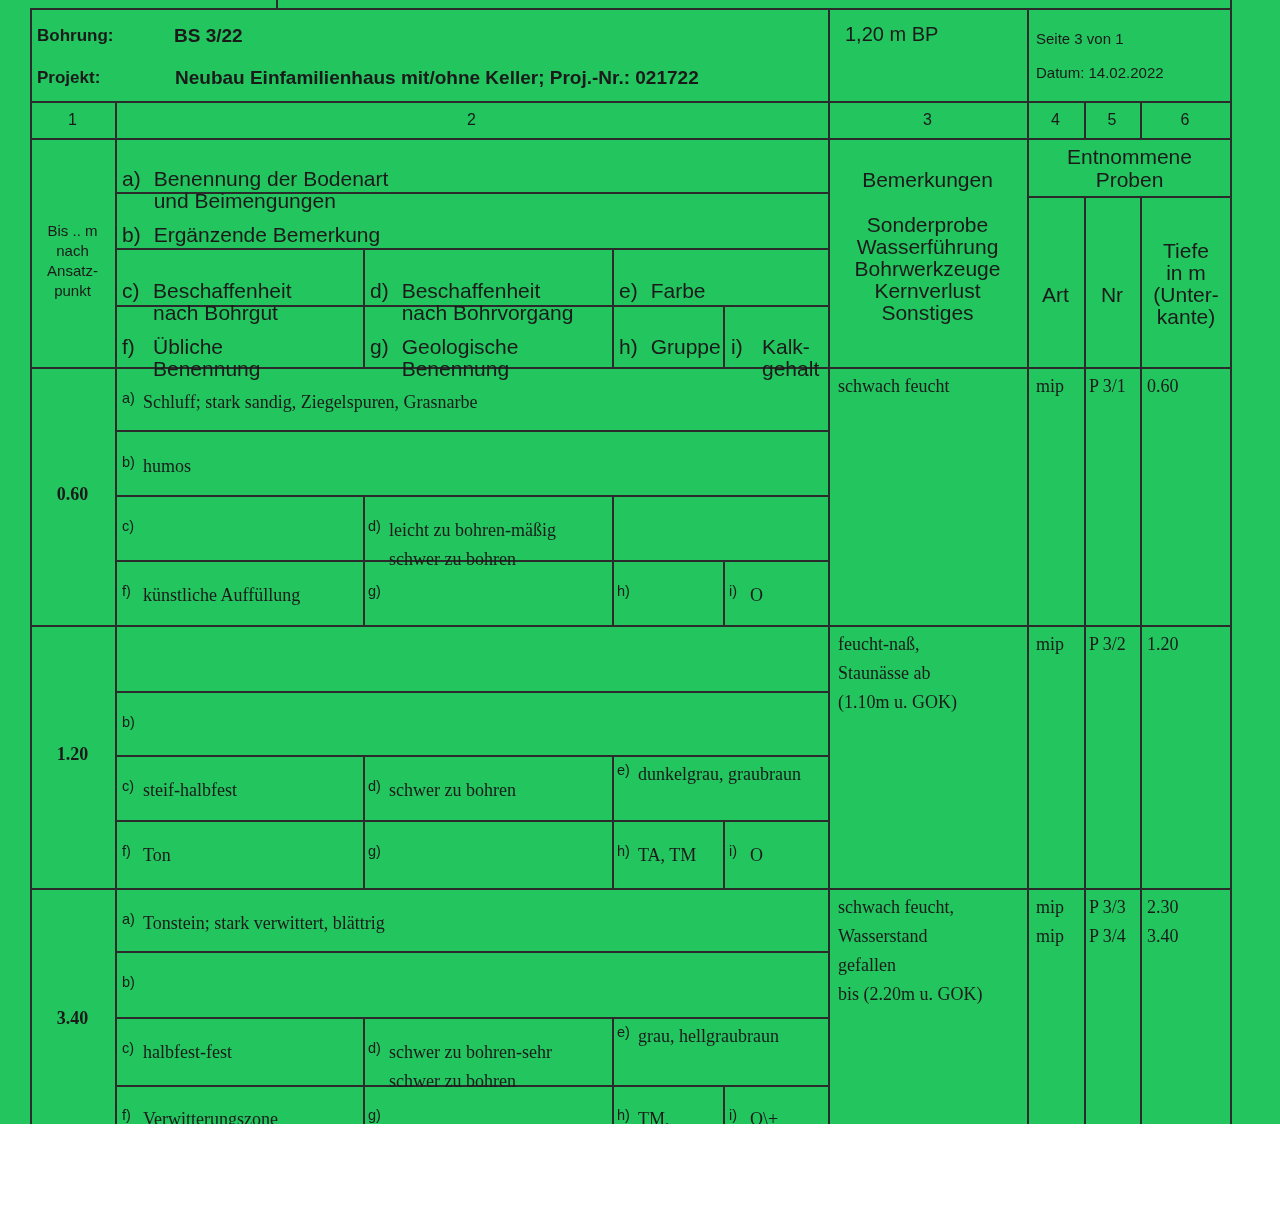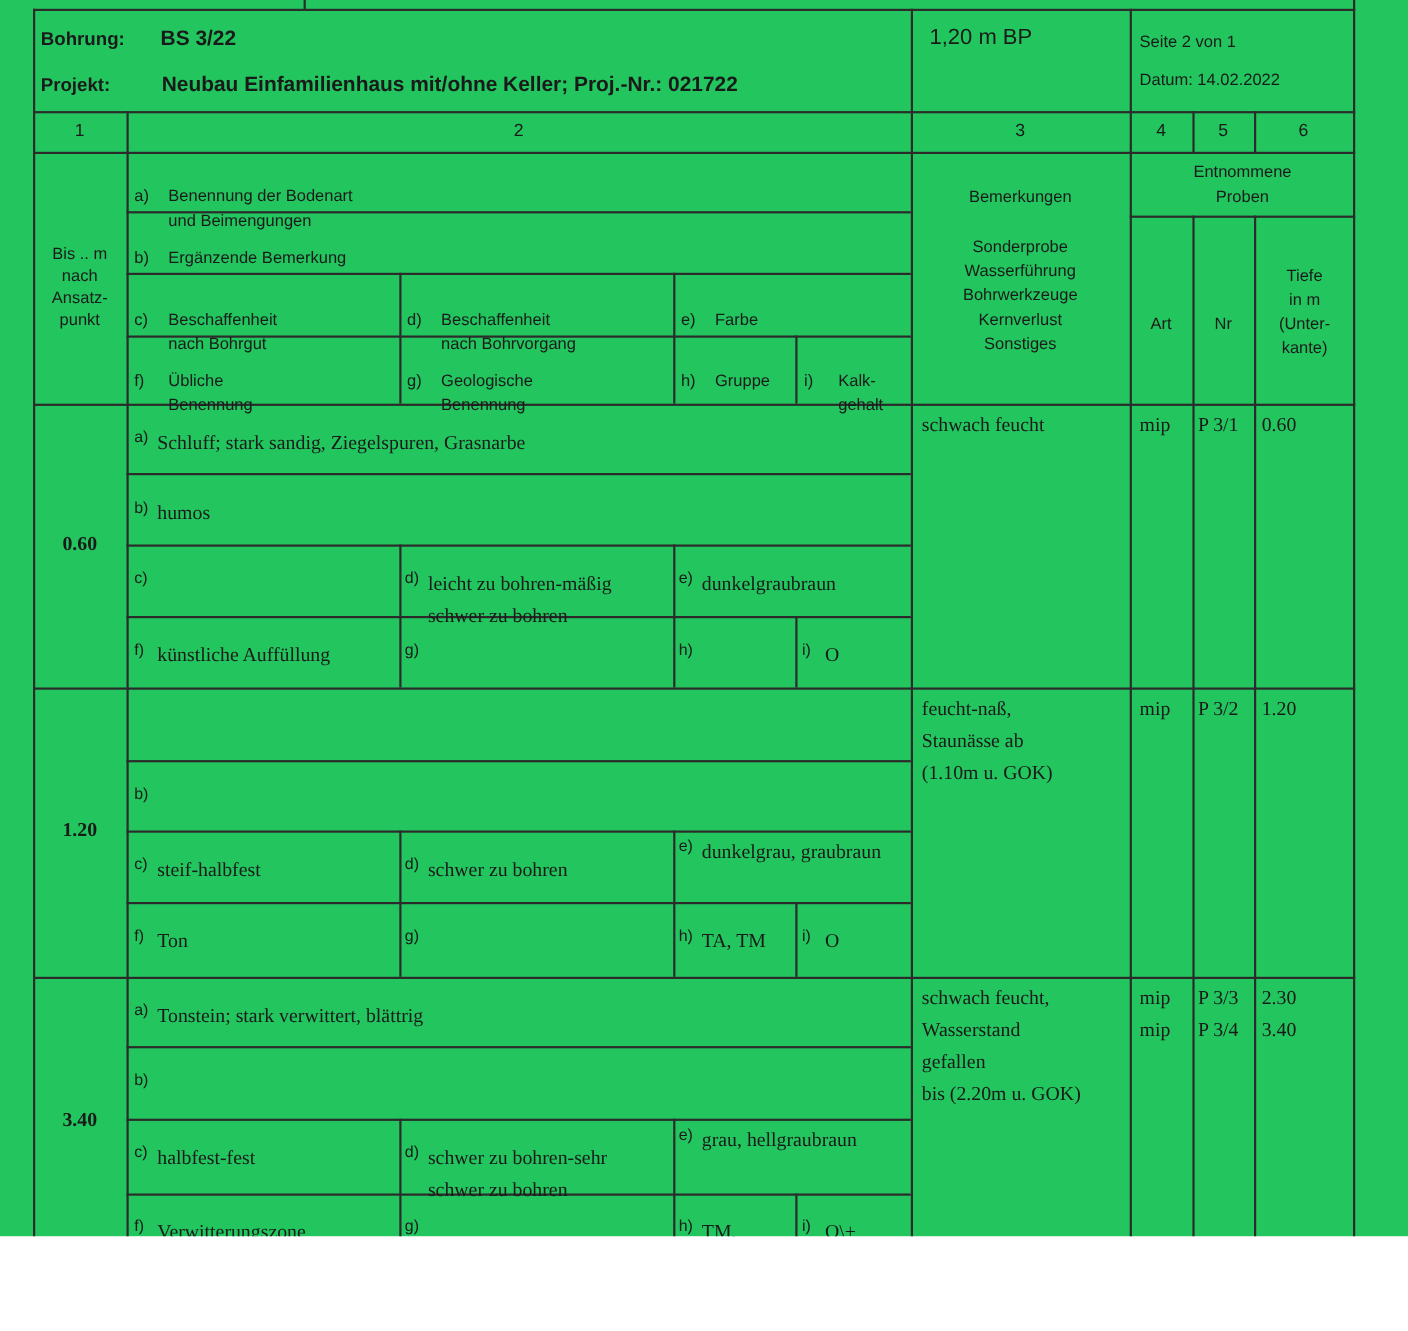--- a/index.html
+++ b/index.html
@@ -3,25 +3,25 @@
 <meta charset="utf-8">
 <style>
   html,body{margin:0;padding:0;background:#ffffff;}
   .page{position:relative;width:1280px;height:1124px;background:#22c55e;overflow:hidden;
         font-family:"Liberation Sans",sans-serif;color:#1a1a1a;}
   .vl{position:absolute;width:2px;background:#2b2b2b;}
   .hl{position:absolute;height:2px;background:#2b2b2b;}
   .t{position:absolute;white-space:pre-line;}
   .ctr{text-align:center;}
   .hdr-lbl{font-size:17px;font-weight:bold;}
-  .hdr-val{font-size:19px;font-weight:bold;}
+  .hdr-val{font-size:19px;font-weight:bold;margin-left:28px;}
   .bp{font-size:20px;}
   .small{font-size:15px;}
   .colnum{font-size:16px;}
-  .thead{font-size:15px;line-height:21px;}
+  .thead{font-size:21px;line-height:21px;}
   .thead .hlbl{display:inline-block;min-width:18px;margin-right:13px;vertical-align:top;}
   .thead .hval{display:inline-block;vertical-align:top;white-space:pre-line;}
   .cell{font-size:14.5px;}
   .cell .lbl{display:inline-block;min-width:16px;margin-right:5px;vertical-align:top;
              font-family:"Liberation Sans",sans-serif;}
   .cell .val{display:inline-block;vertical-align:top;white-space:pre-line;
              font-family:"Liberation Serif",serif;font-size:18px;line-height:29px;
              position:relative;top:-2px;}
   .dval{font-family:"Liberation Serif",serif;font-size:18px;line-height:29px;white-space:pre-line;}
   .depth{font-family:"Liberation Serif",serif;font-size:18px;font-weight:bold;}
@@ -74,21 +74,21 @@
   <i class="hl" style="top:951px;left:115px;width:713px"></i>
   <i class="hl" style="top:1017px;left:115px;width:713px"></i>
   <i class="hl" style="top:1085px;left:115px;width:713px"></i>
   <i class="hl" style="top:1152px;left:30px;width:1202px"></i>
 
   <div class="t hdr-lbl" style="left:37px;top:26px">Bohrung:</div>
   <div class="t hdr-val" style="left:146px;top:25px">BS 3/22</div>
   <div class="t hdr-lbl" style="left:37px;top:68px">Projekt:</div>
   <div class="t hdr-val" style="left:147px;top:67px">Neubau Einfamilienhaus mit/ohne Keller; Proj.-Nr.: 021722</div>
   <div class="t bp" style="left:845px;top:23px">1,20 m BP</div>
-  <div class="t small" style="left:1036px;top:30px">Seite 2 von 1</div>
+  <div class="t small" style="left:1036px;top:30px">Seite 3 von 1</div>
   <div class="t small" style="left:1036px;top:64px">Datum: 14.02.2022</div>
 
   <div class="t colnum ctr" style="left:30px;top:111px;width:85px">1</div>
   <div class="t colnum ctr" style="left:115px;top:111px;width:713px">2</div>
   <div class="t colnum ctr" style="left:828px;top:111px;width:199px">3</div>
   <div class="t colnum ctr" style="left:1027px;top:111px;width:57px">4</div>
   <div class="t colnum ctr" style="left:1084px;top:111px;width:56px">5</div>
   <div class="t colnum ctr" style="left:1140px;top:111px;width:90px">6</div>
 
   <div class="t thead ctr lh20" style="left:30px;top:221px;width:85px;font-size:15px">Bis .. m
@@ -152,23 +152,20 @@
   <div class="t cell" style="left:122px;top:438px">
     <span class="lbl">b)</span><span class="val">humos</span>
   </div>
   <div class="t cell" style="left:122px;top:502px">
     <span class="lbl">c)</span><span class="val"></span>
   </div>
   <div class="t cell" style="left:368px;top:502px">
     <span class="lbl">d)</span><span class="val">leicht zu bohren-mäßig
 schwer zu bohren</span>
   </div>
-  <div class="t cell" style="left:617px;top:502px">
-    <span class="lbl">e)</span><span class="val">dunkelgraubraun</span>
-  </div>
   <div class="t cell" style="left:122px;top:567px">
     <span class="lbl">f)</span><span class="val">künstliche Auffüllung</span>
   </div>
   <div class="t cell" style="left:368px;top:567px">
     <span class="lbl">g)</span><span class="val"></span>
   </div>
   <div class="t cell" style="left:617px;top:567px">
     <span class="lbl">h)</span><span class="val"></span>
   </div>
   <div class="t cell" style="left:729px;top:567px">

